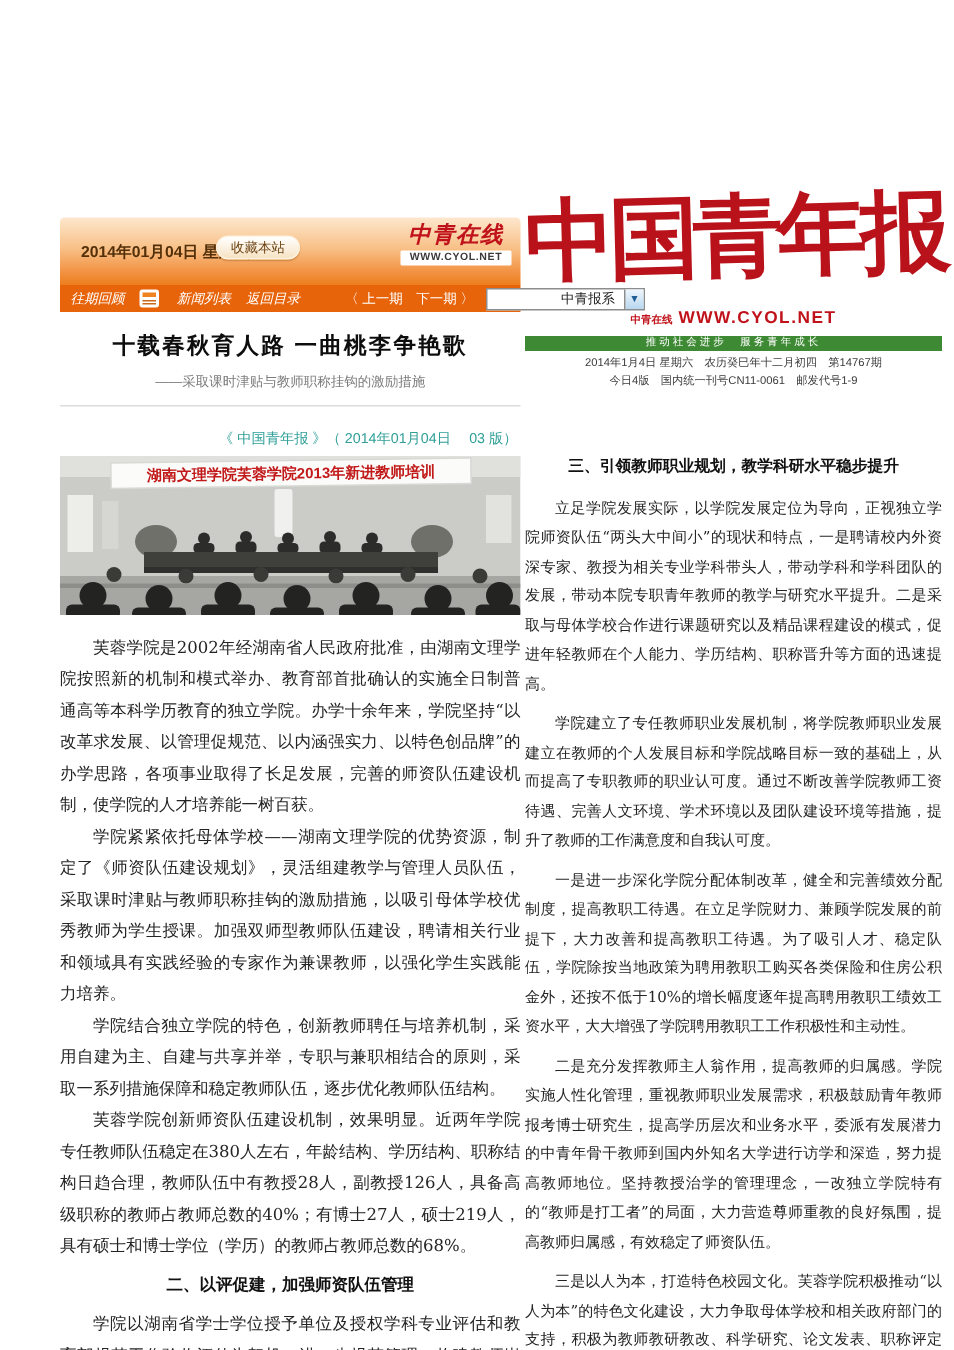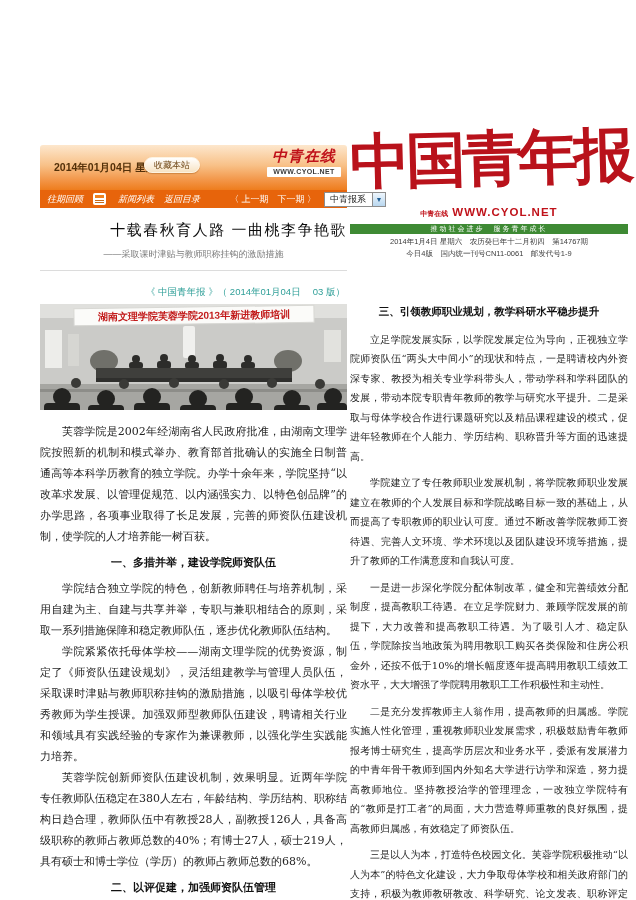--- a/index.html
+++ b/index.html
@@ -23,29 +23,29 @@
   .site-nav{display:flex;align-items:center;height:18px;background:#e7640b;
     padding:0 7px;font-size:9px;color:#fff;}
   .nav-link{margin-right:10px;cursor:pointer;white-space:nowrap;font-style:italic;}
   .cal-icon{width:13px;height:12px;background:#fff;border-radius:2px;margin-right:12px;
     display:inline-block;position:relative;flex:0 0 auto;}
   .cal-icon::before{content:"";position:absolute;left:2px;top:2px;width:9px;height:3px;background:#ef8322;}
   .cal-icon::after{content:"";position:absolute;left:2px;top:7px;width:9px;height:1px;
     box-shadow:0 2px 0 #c96a1a;background:#c96a1a;}
   .pager{margin-left:20px;margin-right:8px;white-space:nowrap;}
   .paper-select{margin-left:auto;display:flex;align-items:flex-end;height:13px;background:#fff;
-    border:1px solid #8d8d8d;font-size:9px;color:#222;cursor:pointer;}
+    border:1px solid #8d8d8d;font-size:9px;color:#222;cursor:pointer;padding-left:44px;}
   .paper-select .sel-text{padding:0 6px 0 5px;white-space:nowrap;}
   .sel-btn{width:12px;height:13px;background:linear-gradient(#eef6fd,#b9d7ef);
     border-left:1px solid #8d8d8d;color:#1f5e94;font-size:7px;display:flex;
     align-items:center;justify-content:center;}
 
   
   .article{margin-top:13px;}
-  .art-title{text-align:right;font-size:15px;font-weight:normal;color:#0d0d0d;letter-spacing:1.5px;}
+  .art-title{text-align:center;font-size:15px;font-weight:bold;color:#0d0d0d;letter-spacing:1.5px;}
   .art-subtitle{text-align:center;font-size:9px;color:#7d7d7d;margin-top:8px;}
   .meta-row{border-top:1px solid #dcdcdc;margin-top:9px;padding:15px 2px 3px 0;
     text-align:right;font-size:9.5px;color:#2f9f98;}
   .photo{display:block;margin-top:2px;}
 
   .body-text{margin-top:11px;font-size:11px;line-height:21px;color:#242424;text-align:justify;
     font-family:"DejaVu Serif","Liberation Serif",serif;}
   .para{text-indent:2em;margin:0;}
   .sec-heading{text-align:center;font-weight:bold;color:#111;margin:5px 0;}
 
@@ -156,23 +156,22 @@
         </g>
 
         <g transform="rotate(-0.8 153 12)">
           <rect x="34" y="3" width="240" height="17" fill="#fbfbf9" stroke="#d8d8d4"></rect>
           <text x="154" y="15" text-anchor="middle" font-size="10" font-weight="bold" fill="#c21a1a">湖南文理学院芙蓉学院2013年新进教师培训</text>
         </g>
       </svg>
 
       <div class="body-text">
           <div class="para">芙蓉学院是2002年经湖南省人民政府批准，由湖南文理学院按照新的机制和模式举办、教育部首批确认的实施全日制普通高等本科学历教育的独立学院。办学十余年来，学院坚持“以改革求发展、以管理促规范、以内涵强实力、以特色创品牌”的办学思路，各项事业取得了长足发展，完善的师资队伍建设机制，使学院的人才培养能一树百获。</div>
-          <div class="sec-heading">一、多措并举，建设学院师资队伍</div>
+          <div class="para">学院紧紧依托母体学校——湖南文理学院的优势资源，制定了《师资队伍建设规划》，灵活组建教学与管理人员队伍，采取课时津贴与教师职称挂钩的激励措施，以吸引母体学校优秀教师为学生授课。加强双师型教师队伍建设，聘请相关行业和领域具有实践经验的专家作为兼课教师，以强化学生实践能力培养。</div>
           <div class="para">学院结合独立学院的特色，创新教师聘任与培养机制，采用自建为主、自建与共享并举，专职与兼职相结合的原则，采取一系列措施保障和稳定教师队伍，逐步优化教师队伍结构。</div>
-          <div class="para">学院紧紧依托母体学校——湖南文理学院的优势资源，制定了《师资队伍建设规划》，灵活组建教学与管理人员队伍，采取课时津贴与教师职称挂钩的激励措施，以吸引母体学校优秀教师为学生授课。加强双师型教师队伍建设，聘请相关行业和领域具有实践经验的专家作为兼课教师，以强化学生实践能力培养。</div>
           <div class="para">芙蓉学院创新师资队伍建设机制，效果明显。近两年学院专任教师队伍稳定在380人左右，年龄结构、学历结构、职称结构日趋合理，教师队伍中有教授28人，副教授126人，具备高级职称的教师占教师总数的40%；有博士27人，硕士219人，具有硕士和博士学位（学历）的教师占教师总数的68%。</div>
           <div class="sec-heading">二、以评促建，加强师资队伍管理</div>
           <div class="para">学院以湖南省学士学位授予单位及授权学科专业评估和教育部规范工作验收评估为契机，进一步规范管理，构建教师岗前培训、教学质量监控和考核评价相结合的师资队伍管理体系。</div>
         </div>
     </div>
   </div>
 
   <div class="right-panel">
     <div class="masthead-title">中国青年报</div>
     <div class="masthead-sub">

